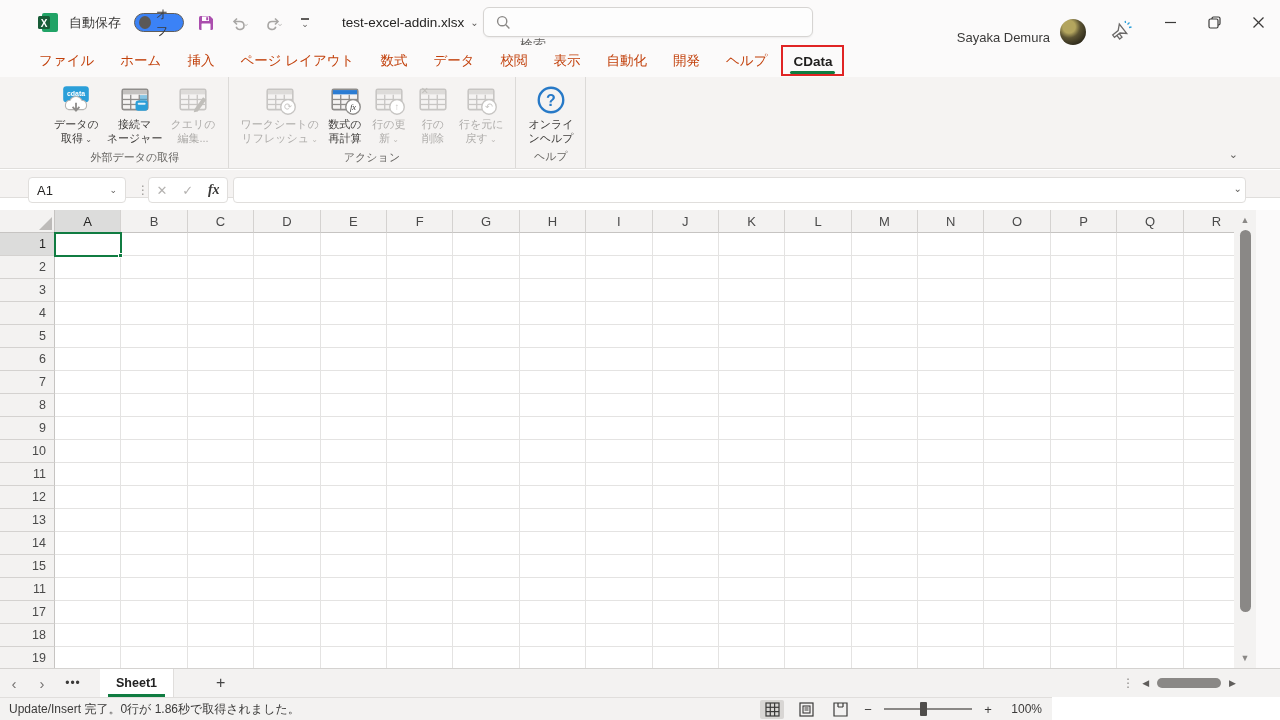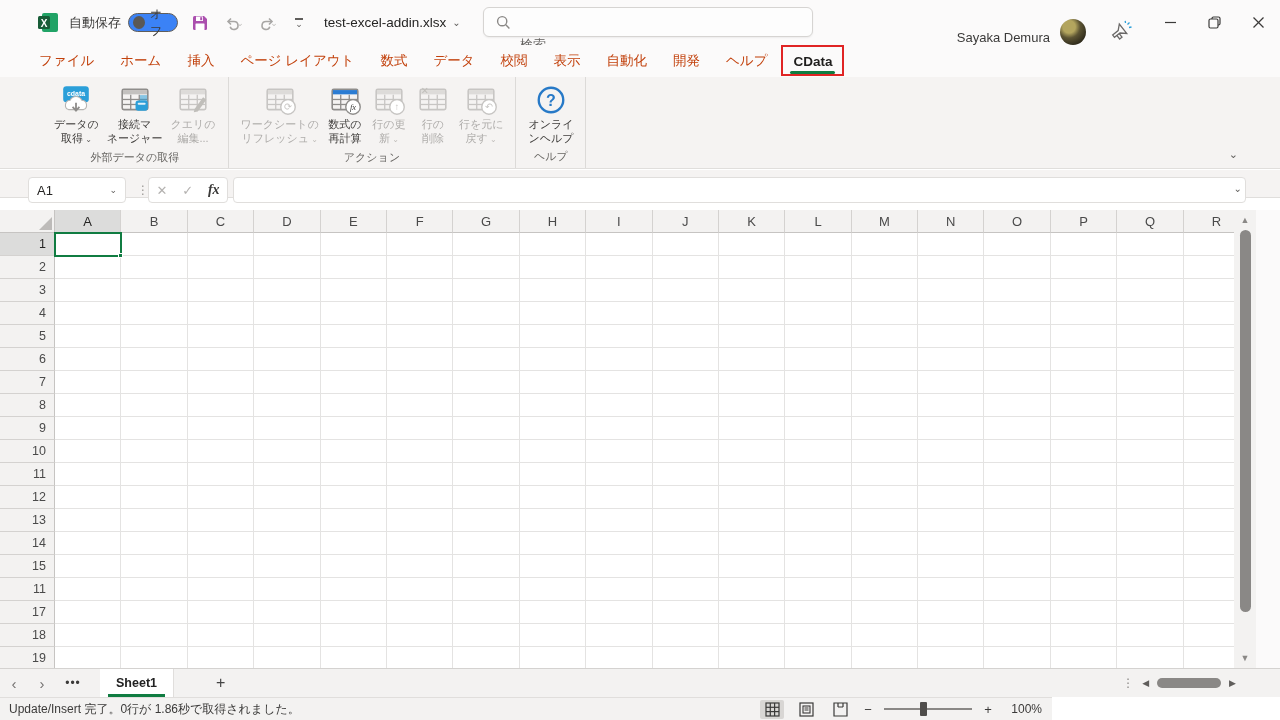--- a/index.html
+++ b/index.html
@@ -3,30 +3,30 @@
 <meta charset="utf-8">
 <style>
   * { box-sizing: border-box; margin:0; padding:0; }
   html,body { width:1280px; height:720px; overflow:hidden; background:#fff;
     font-family:"Liberation Sans","DejaVu Sans",sans-serif; color:#3b3a39; }
 
   
   #titlebar { position:absolute; top:0; left:0; width:1280px; height:45px; background:#fbfafa; display:flex; align-items:center; }
   .tb-left { display:flex; align-items:center; gap:10px; padding-left:38px; }
   .excel-logo { width:21px; height:21px; }
-  .autosave { display:flex; align-items:center; gap:7px; font-size:13px; color:#3b3a39; }
+  .autosave { display:flex; align-items:center; gap:13px; font-size:13px; color:#3b3a39; }
   .toggle-pill { width:50px; height:19px; border:1px solid #5f5d5b; border-radius:11px; background:#3b82f6; display:flex; align-items:center; padding:0 4px; gap:5px; cursor:pointer; }
   .toggle-knob { width:13px; height:13px; border-radius:50%; background:#5a5856; }
   .toggle-text { font-size:12px; color:#3b3a39; }
   .qa-btn { width:24px; height:24px; display:flex; align-items:center; justify-content:center; border-radius:3px; }
   .qa-chev { font-size:9px; color:#c2c0be; margin-left:-6px; }
   .qat-more { display:flex; flex-direction:column; align-items:center; color:#5f5d5b; width:18px; }
   .qat-more .bar { width:8px; height:1.5px; background:#5f5d5b; margin-bottom:2px; }
   .qat-more .chv { font-size:9px; line-height:5px; }
-  .doc-title { display:flex; align-items:center; gap:6px; font-size:13.5px; color:#252423; margin-left:6px; cursor:pointer; }
+  .doc-title { display:flex; align-items:center; gap:6px; font-size:13.5px; color:#252423; margin-left:18px; cursor:pointer; }
   .doc-title .chv { font-size:10px; color:#5f5d5b; }
 
   #searchbox { position:absolute; left:483px; top:7px; width:330px; height:30px; background:#fdfdfd; border:1px solid #d6d4d2; border-radius:6px; display:flex; align-items:center; padding-left:12px; gap:9px; box-shadow:0 1px 2px rgba(0,0,0,.06); }
   #searchbox input { border:none; outline:none; background:transparent; font-size:13px; color:#484644; width:260px; font-family:inherit;margin-top:44px; }
   #searchbox input::placeholder { color:#605e5c; }
 
   .tb-right { position:absolute; right:0; top:0; height:45px; display:flex; align-items:flex-end; }
   .user-name { font-size:13px; color:#3b3a39; margin-right:10px; }
   .avatar { width:26px; height:26px; border-radius:50%; background:radial-gradient(circle at 35% 30%, #b3a55e 0 25%, #5c5433 45%, #2a2619 80%); margin-right:22px; }
   .megaphone { width:26px; height:26px; margin-right:14px; display:flex; align-items:center; justify-content:center; }

